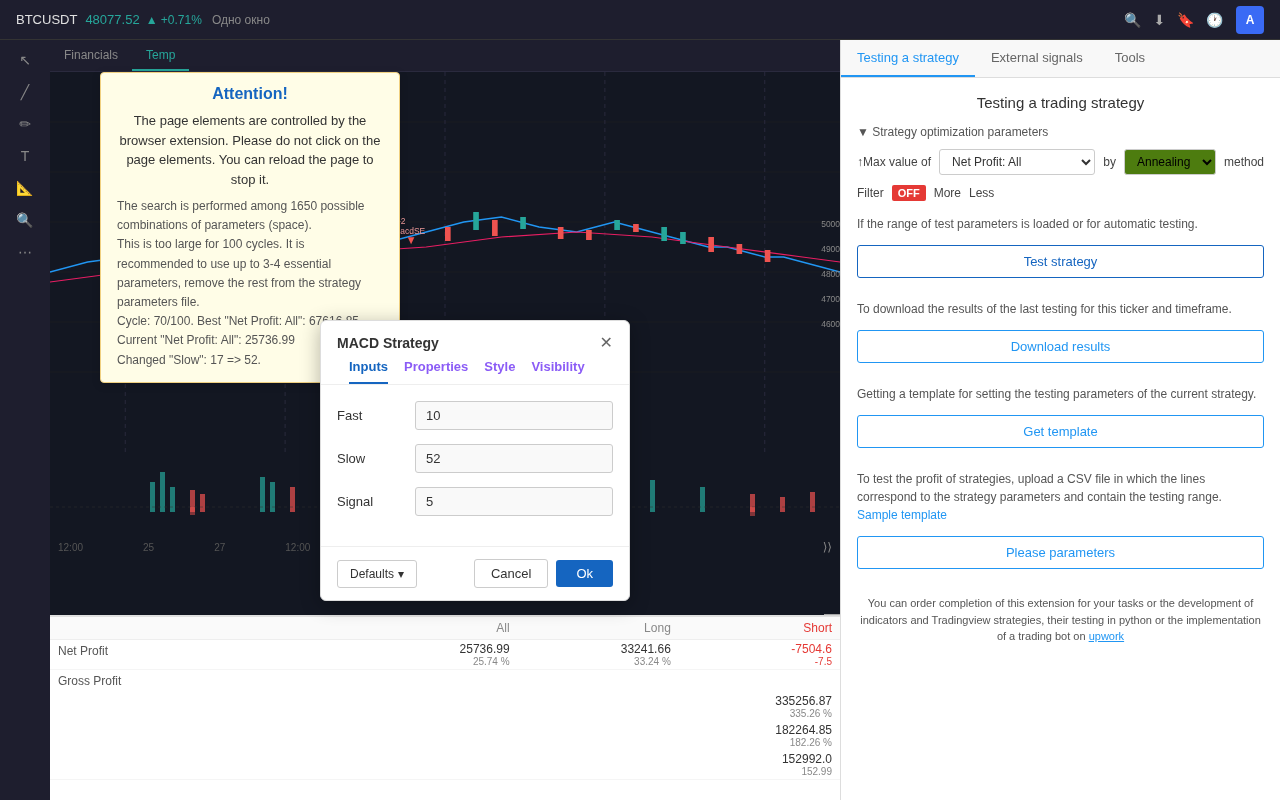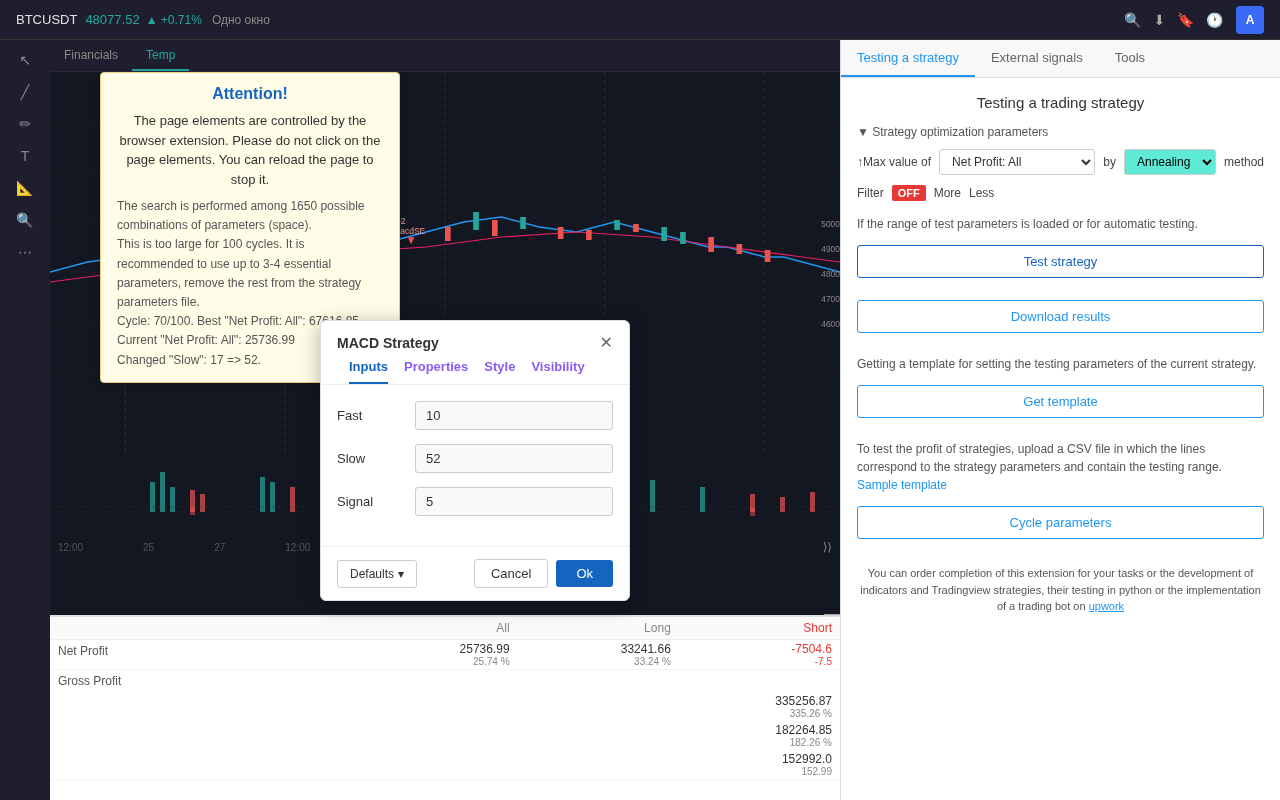--- a/index.html
+++ b/index.html
@@ -139,21 +139,21 @@
     .param-label-small {
       color: #444;
       font-size: 12px;
       white-space: nowrap;
     }
     .method-select {
       border: 1px solid #ccc;
       border-radius: 3px;
       padding: 4px 8px;
       font-size: 12px;
-      background: #5eead4;
+      background: #4d7c0f;
     }
 
     .filter-row {
       display: flex;
       align-items: center;
       gap: 8px;
       margin-bottom: 14px;
       font-size: 12px;
       color: #444;
     }
@@ -713,39 +713,40 @@
         </div>
 
         <div style="margin-bottom:12px;">
           <p class="info-text">If the range of test parameters is loaded or for automatic testing.</p>
           <button class="action-button primary">
             <span>Test strategy</span>
           </button>
         </div>
 
         <div style="margin-bottom:12px;">
+          <p class="info-text">To download the results of the last testing for this ticker and timeframe.</p>
           <button class="action-button">
             <span>Download results</span>
           </button>
         </div>
 
         <div style="margin-bottom:12px;">
           <p class="info-text">Getting a template for setting the testing parameters of the current strategy.</p>
           <button class="action-button">
             <span>Get template</span>
           </button>
         </div>
 
         <div style="margin-bottom:16px;">
           <p class="info-text">
             <span>To test the profit of strategies, upload a CSV file in which the lines correspond to the strategy parameters and contain the testing range.</span>
             <a href="#">Sample template</a>
           </p>
           <button class="action-button">
-            <span>Cycle parameters</span>
+            <span>Please parameters</span>
           </button>
         </div>
 
         <div class="upwork-section">
           <span>You can order completion of this extension for your tasks or the development of indicators and Tradingview strategies, their testing in python or the implementation of a trading bot on</span>
           <a href="#" class="upwork-link">upwork</a>
         </div>
       </div>
     </div>
 

